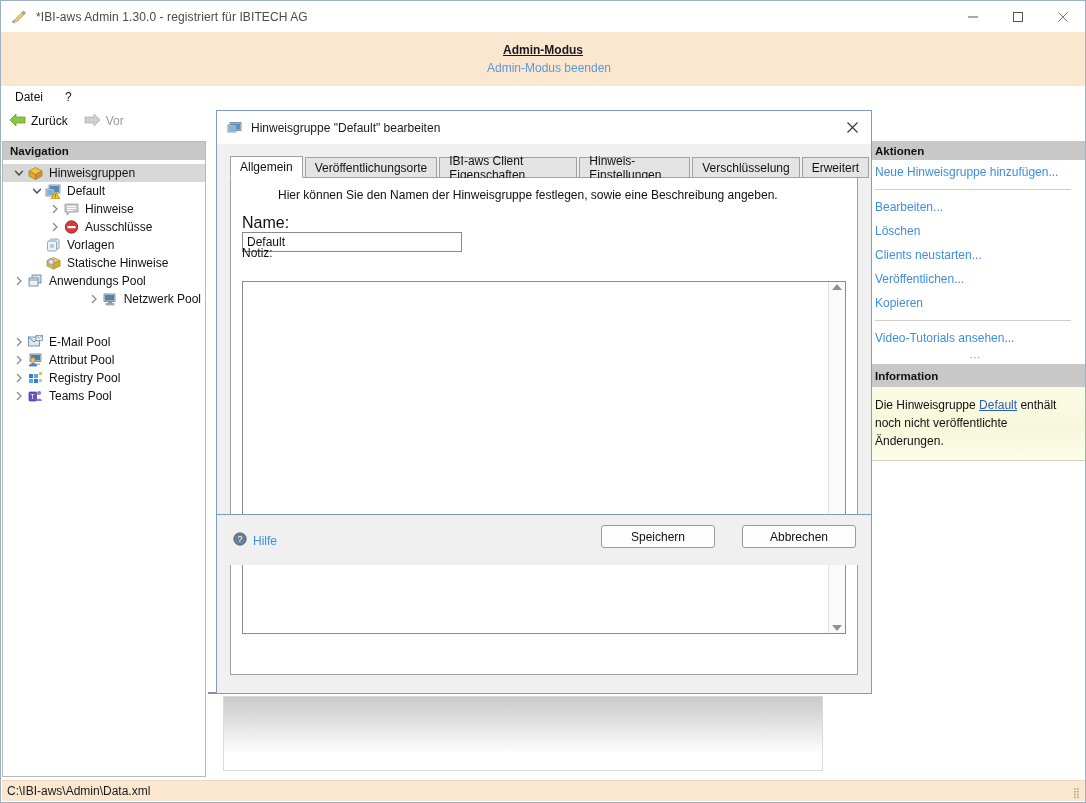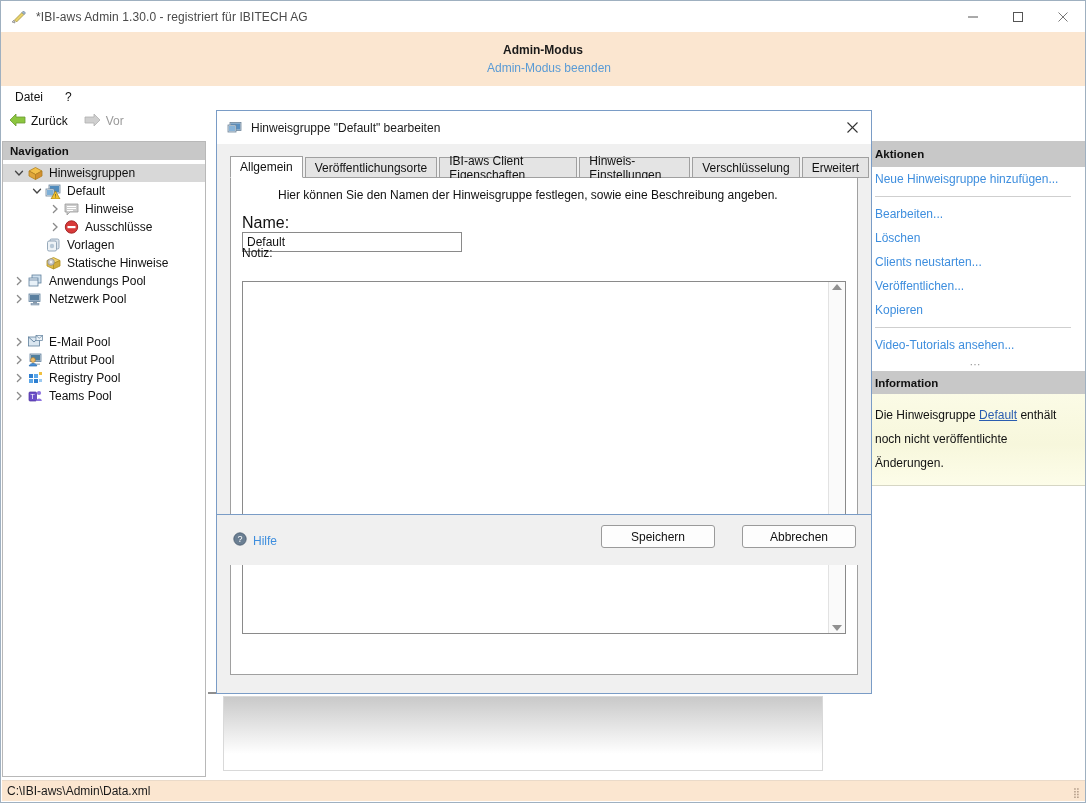--- a/index.html
+++ b/index.html
@@ -36,21 +36,21 @@
   .wincontrols { position: absolute; right: 0; top: 0; display: flex; height: 31px; }
   .wc { width: 45px; height: 31px; display: flex; align-items: center; justify-content: center; }
   .wc svg { display:block; }
 
   
   .adminbar {
     position: absolute; left: 0; top: 31px; width: 1084px; height: 54px;
     background: #fbe6d0;
     display: flex; flex-direction: column; align-items: center; justify-content: center;
   }
-  .adminbar .a-title { font-weight: bold; font-size: 12px; color: #1a1a1a; margin-bottom: 4px; }
+  .adminbar .a-title { font-weight: bold; font-size: 12px; color: #1a1a1a; margin-bottom: 4px; text-decoration: underline; }
   .adminbar .a-link { font-size: 12px; color: #5a9bd5; cursor: pointer; margin-left: 12px; }
 
   
   .menubar {
     position: absolute; left: 0; top: 85px; width: 1084px; height: 22px;
     background: #ffffff; display: flex; align-items: center; padding-left: 14px;
   }
   .menubar .mi { font-size: 12px; color: #111; margin-right: 22px; cursor: default; }
 
   
@@ -91,42 +91,42 @@
     background: linear-gradient(to bottom,#c9c9c9 0%, #ffffff 78%);
   }
   .center-top-line { position:absolute; left:0; top:551px; width:655px; height:2px; background:#8e8e8e; }
 
   
   .rightpanel {
     position: absolute; left: 866px; top: 140px; width: 218px; height: 636px;
     background: #fff;
   }
   .rp-header {
-    height: 26px; background: #c8c8c8; font-weight: bold; font-size: 11.5px;
+    height: 19px; background: #c8c8c8; font-weight: bold; font-size: 11.5px;
     display:flex; align-items:center; color:#111;
   }
   .rp-body { background:#fff; padding: 0; }
   .rp-link {
     font-size: 12px; color: #3e8ede; height: 24px; display:flex; align-items:center;
     cursor: pointer; white-space: nowrap;
   }
   .rp-sep { height:1px; background:#cfcfcf; margin: 5px 14px 5px 0; }
   .rp-grip {
     height: 14px; display:flex; align-items:center; justify-content:center;
     color:#9a9a9a; font-size: 11px; letter-spacing: 2px; background:#fff;
   }
   .note-header {
     height: 23px; background: #c8c8c8; font-weight: bold; font-size: 11.5px;
     display:flex; align-items:center; color:#111;
   }
   .note-body {
     background: linear-gradient(to bottom, #fbfbe6 0%, #f7f7dc 55%, #fdfde9 100%);
     border-bottom: 1px solid #d6d6c4;
     padding: 9px 12px 10px 0;
-    font-size: 12px; color:#111; line-height: 24px;
+    font-size: 12px; color:#111; line-height: 18px;
   }
   .note-body a { color:#2a5db0; }
 
   
   .statusbar {
     position:absolute; left:1px; bottom:1px; width: 1083px; height: 21px;
     background:#fbe6d0; display:flex; align-items:center; padding-left:5px;
     font-size:12px; color:#1a1a1a; border-top: 1px solid #eadac9;
   }
   .sb-grip { position:absolute; right:4px; bottom:3px; color:#b09a86; font-size:10px; letter-spacing:1px;}
@@ -350,21 +350,21 @@
               <path d="M3.4 1.5 L7 5 L3.4 8.5" fill="none" stroke="#8a8a8a" stroke-width="1.3" stroke-linecap="round"></path>
             </svg>
           </div>
           <div class="ticon"><svg width="17" height="16" viewBox="0 0 17 16">
               <rect x="5" y="2" width="9" height="8" fill="#cfe0ee" stroke="#5f7f9c" stroke-width=".8"></rect>
               <rect x="2" y="5" width="9" height="8" fill="#e8f1f8" stroke="#5f7f9c" stroke-width=".8"></rect>
               <line x1="2" y1="7" x2="11" y2="7" stroke="#5f7f9c" stroke-width=".8"></line>
             </svg></div>
           <div class="tlabel">Anwendungs Pool</div>
         </div>
-        <div class="tnode" style="padding-left: 8px;">
+        <div class="tnode" style="padding-left: 8px; justify-content: flex-end;">
           <div class="tw">
             <svg width="10" height="10" viewBox="0 0 10 10">
               <path d="M3.4 1.5 L7 5 L3.4 8.5" fill="none" stroke="#8a8a8a" stroke-width="1.3" stroke-linecap="round"></path>
             </svg>
           </div>
           <div class="ticon"><svg width="17" height="16" viewBox="0 0 17 16">
               <rect x="2" y="3" width="11" height="7.5" fill="#cfd9e3" stroke="#5f7f9c" stroke-width=".8"></rect>
               <rect x="3" y="4" width="9" height="5.5" fill="#5a7f9f"></rect>
               <rect x="6" y="11" width="4" height="1.5" fill="#8a9aaa"></rect>
               <rect x="4" y="12.5" width="8" height="1.5" fill="#b0bcc8" stroke="#5f7f9c" stroke-width=".5"></rect>

